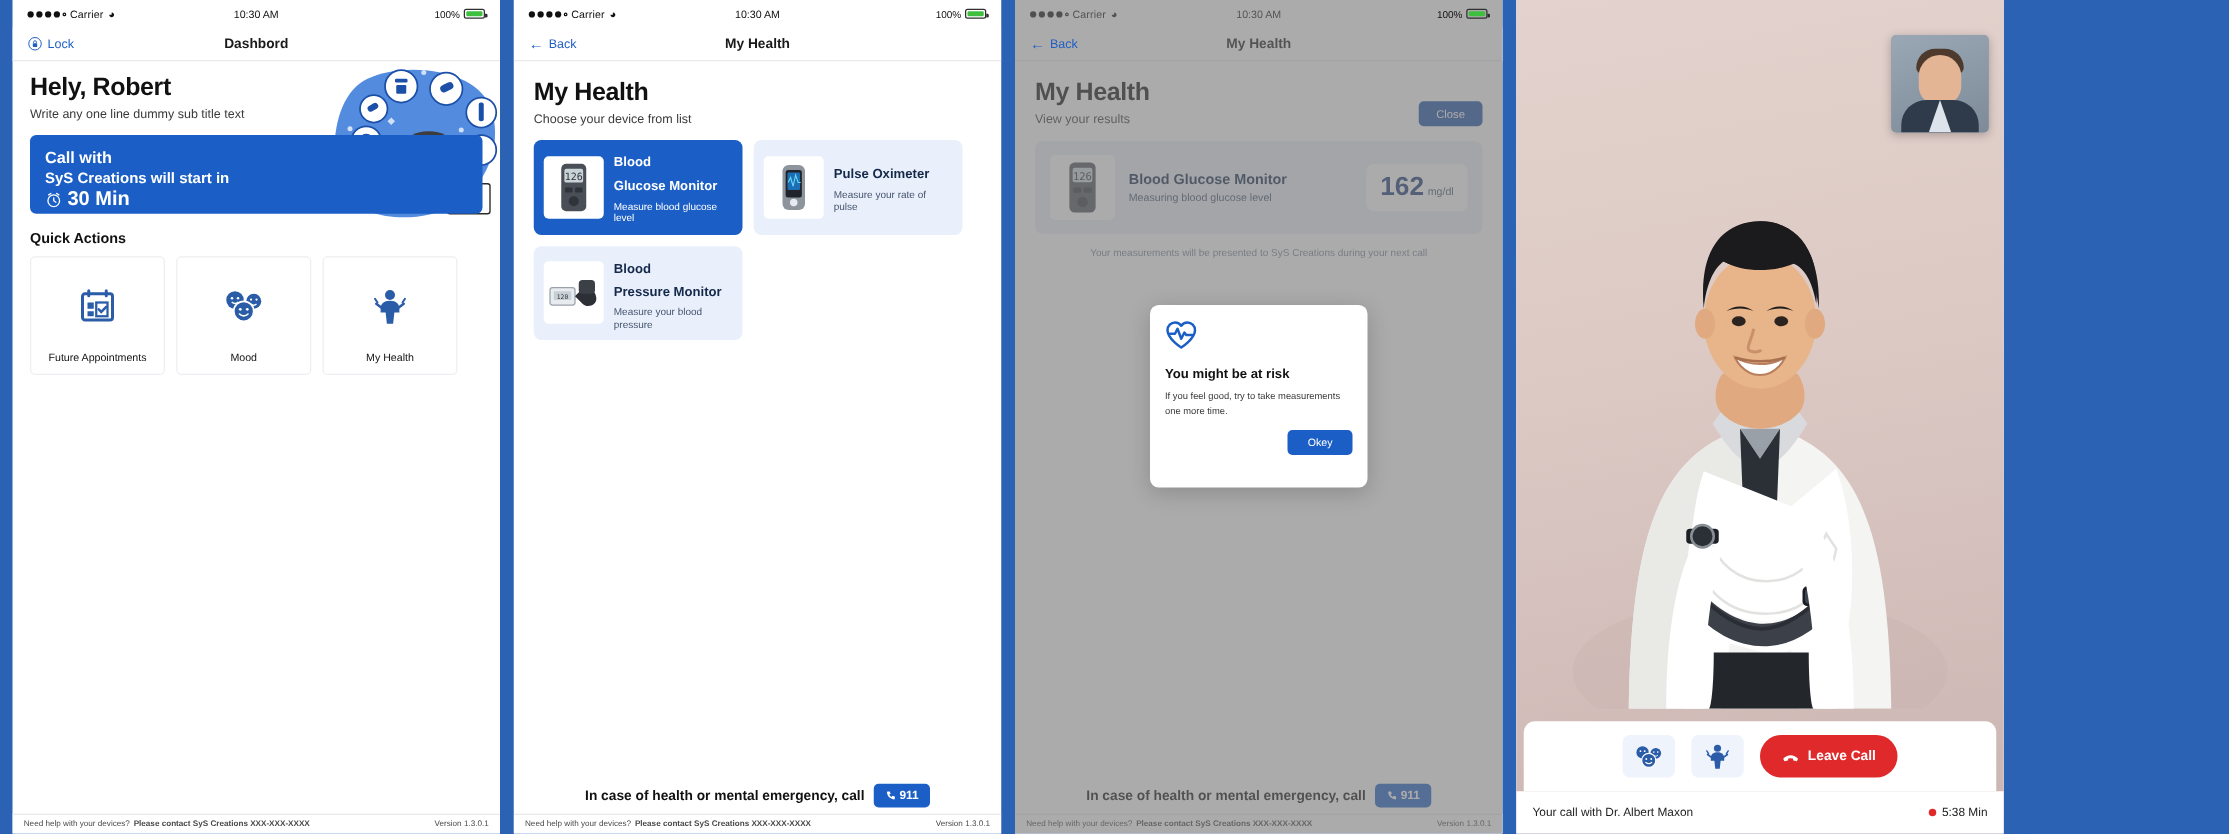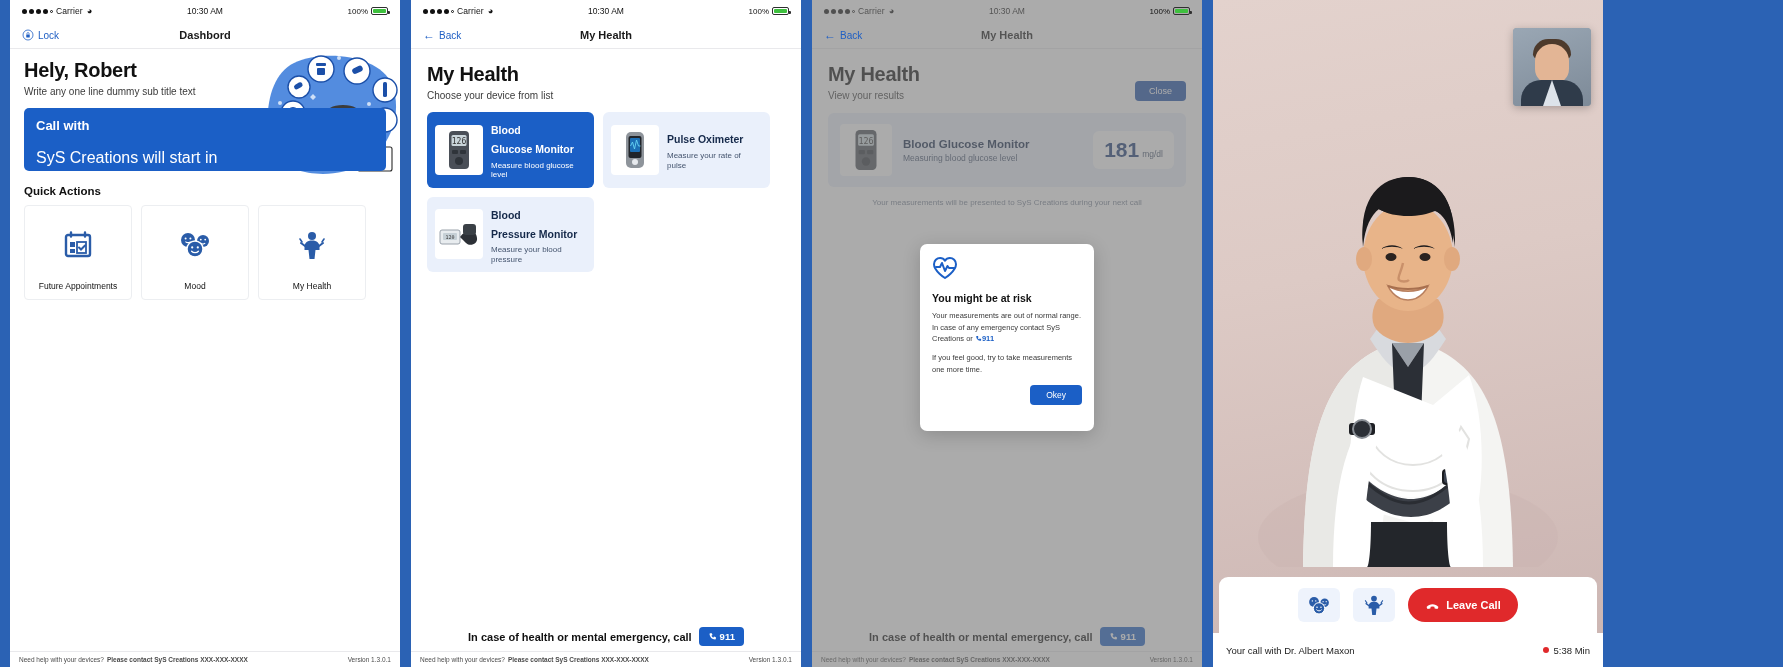--- a/index.html
+++ b/index.html
@@ -66,21 +66,21 @@
   .subtitle { font-size: 10px; color: #3a3a3a; margin-top: 4px; }
   .hero-illus {
     position: absolute; right: 0px; top: 0px; width: 178px; height: 128px;
     pointer-events: none;
   }
   .callcard {
     margin-top: 11px; background: #1b5fc6; border-radius: 5px;
     height: 63px; padding: 10px 12px; color: #fff; position: relative; overflow: visible;
   }
   .callcard .l1 { font-size: 13px; font-weight: bold; }
-  .callcard .l2 { font-size: 16px; font-weight: normal; margin-top: 16px; }
+  .callcard .l2 { font-size: 12px; font-weight: bold; margin-top: 2px; }
   .callcard .l3 { font-size: 16px; font-weight: bold; margin-top: 2px; display:flex; align-items:center; gap:4px;}
   .qa-title { font-size: 11.5px; font-weight: bold; color: #111; margin: 14px 0 8px 0; }
   .qa-row { display: flex; gap: 9px; }
   .qa-card {
     width: 108px; height: 95px; border: 1px solid #eceef1; border-radius: 4px;
     background: #fff; display: flex; flex-direction: column;
     align-items: center; justify-content: flex-start; padding-top: 22px; position: relative;
   }
   .qa-card .qa-ico { height: 34px; display: flex; align-items: center; }
   .qa-label {
@@ -535,21 +535,21 @@
             <rect x="5" y="20" width="6" height="4" rx="1" fill="#2f343a"></rect>
             <rect x="13" y="20" width="6" height="4" rx="1" fill="#2f343a"></rect>
             <circle cx="12" cy="31" r="4" fill="#2f343a"></circle>
           </svg>
         </span>
         <span>
           <span class="res-name" style="display:block">Blood Glucose Monitor</span>
           <span class="res-desc" style="display:block">Measuring blood glucose level</span>
         </span>
         <span class="res-val">
-          <span class="res-num">181</span>
+          <span class="res-num">162</span>
           <span class="res-unit">mg/dl</span>
         </span>
       </div>
 
       <div class="res-note">Your measurements will be presented to SyS Creations during your next call</div>
     </div>
 
     <div class="emerg">
       <span>In case of health or mental emergency, call</span>
       <button class="emerg-btn">
@@ -569,28 +569,20 @@
     <div class="dim"></div>
 
     <div class="modal">
       <div class="modal-ico">
         <svg width="26" height="24" viewBox="0 0 26 24">
           <path d="M13 22S2 15 2 8.2C2 4.7 4.8 2 8.1 2c2 0 3.9 1 4.9 2.6C14 3 15.9 2 17.9 2 21.2 2 24 4.7 24 8.2 24 15 13 22 13 22z" fill="none" stroke="#1b5fc6" stroke-width="2" stroke-linejoin="round"></path>
           <path d="M4 11h4l2-4 3 8 2.5-5 1.5 2h5" fill="none" stroke="#1b5fc6" stroke-width="2" stroke-linecap="round" stroke-linejoin="round"></path>
         </svg>
       </div>
       <div class="modal-title">You might be at risk</div>
-      <div class="modal-p">
-        <span>Your measurements are out of normal range. In case of any emergency contact SyS Creations or</span>
-        <span class="mini-911">
-          <svg width="7" height="7" viewBox="0 0 24 24" style="vertical-align:-1px">
-            <path d="M6 3h4l2 5-3 2a12 12 0 0 0 5 5l2-3 5 2v4c0 1-1 2-2 2A17 17 0 0 1 4 5c0-1 1-2 2-2z" fill="#1b5fc6"></path>
-          </svg><span>911</span>
-        </span>
-      </div>
       <div class="modal-p">If you feel good, try to take measurements one more time.</div>
       <button class="okay-btn">Okey</button>
     </div>
   </div>
 
   <div class="gap"></div>
 
   <div class="phone">
     <div class="call-stage">
       <svg class="doctor" width="330" height="500" viewBox="0 0 330 500">

